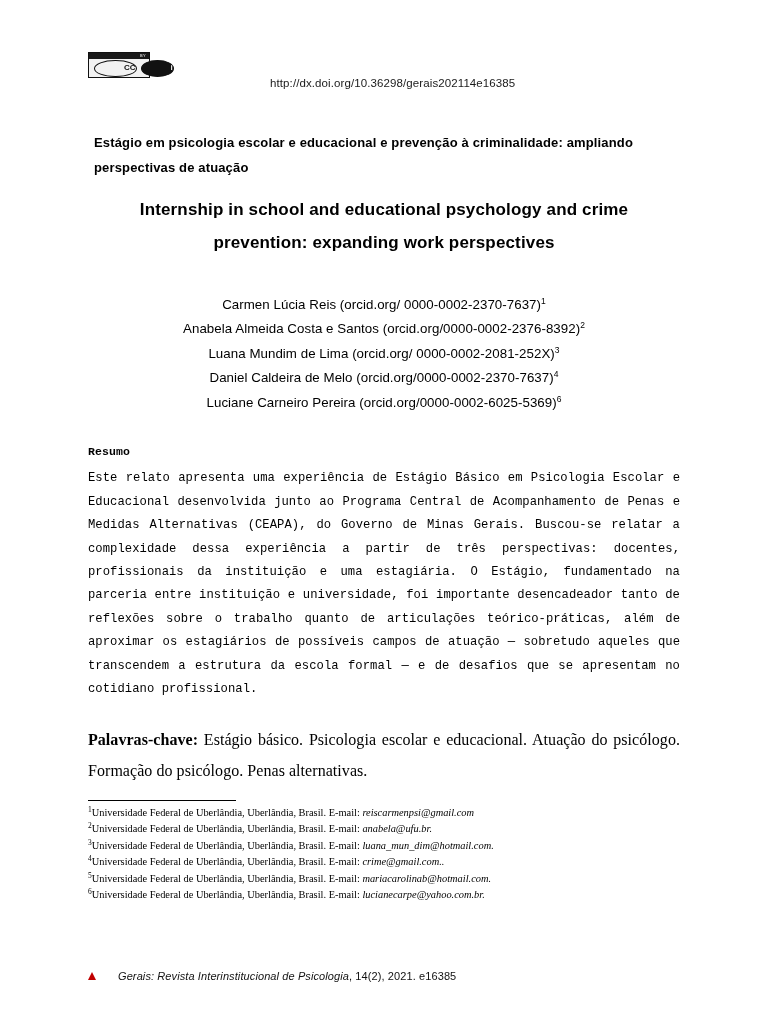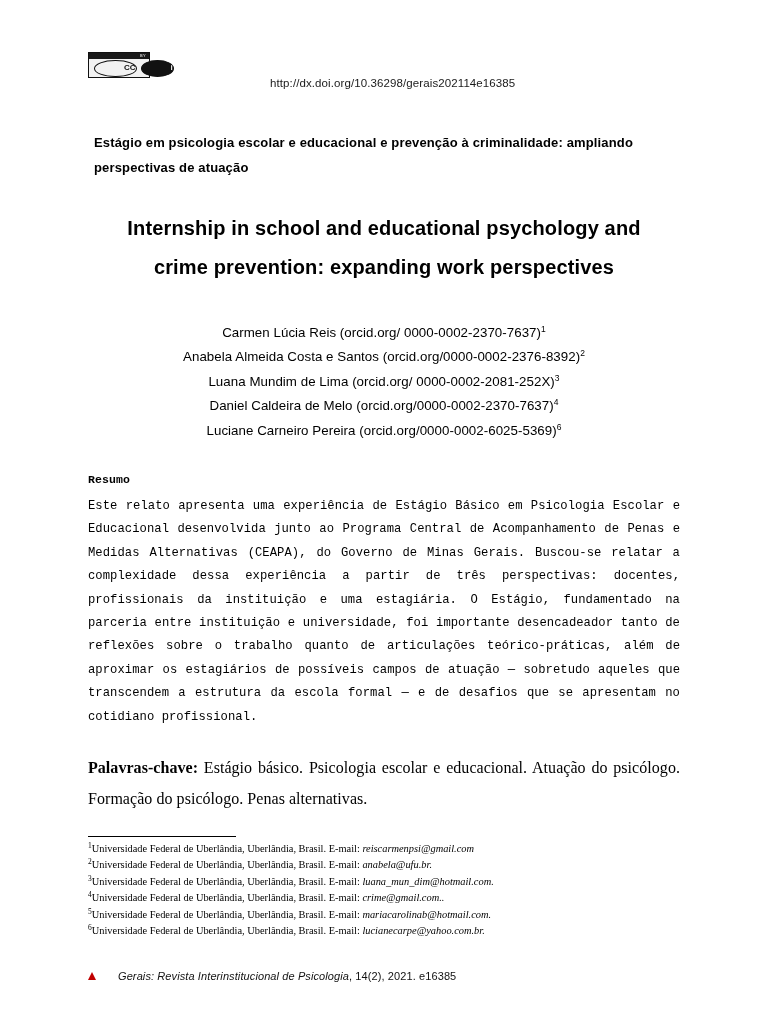--- a/index.html
+++ b/index.html
@@ -88,23 +88,23 @@
   .title-pt {
     margin-top: 36px;
     text-align: left;
     font-size: 13px;
     font-weight: bold;
     line-height: 1.95;
     letter-spacing: .15px;
     padding: 0 6px;
   }
   .title-en {
-    margin-top: 28px;
+    margin-top: 12px;
     text-align: center;
-    font-size: 20px;
+    font-size: 17px;
     font-weight: bold;
     line-height: 1.95;
     letter-spacing: .15px;
     padding: 0 14px;
   }
 
   
   .authors {
     margin-top: 34px;
     text-align: center;
@@ -147,21 +147,21 @@
   }
   .keywords b {
     font-weight: bold;
   }
 
   
   .footnotes {
     position: absolute;
     left: 88px;
     right: 88px;
-    top: 836px;
+    top: 800px;
   }
   .fn-rule {
     width: 148px;
     height: 1px;
     background: #000;
     margin-bottom: 4px;
   }
   .footnote {
     font-family: "Liberation Serif", serif;
     font-size: 10.4px;

